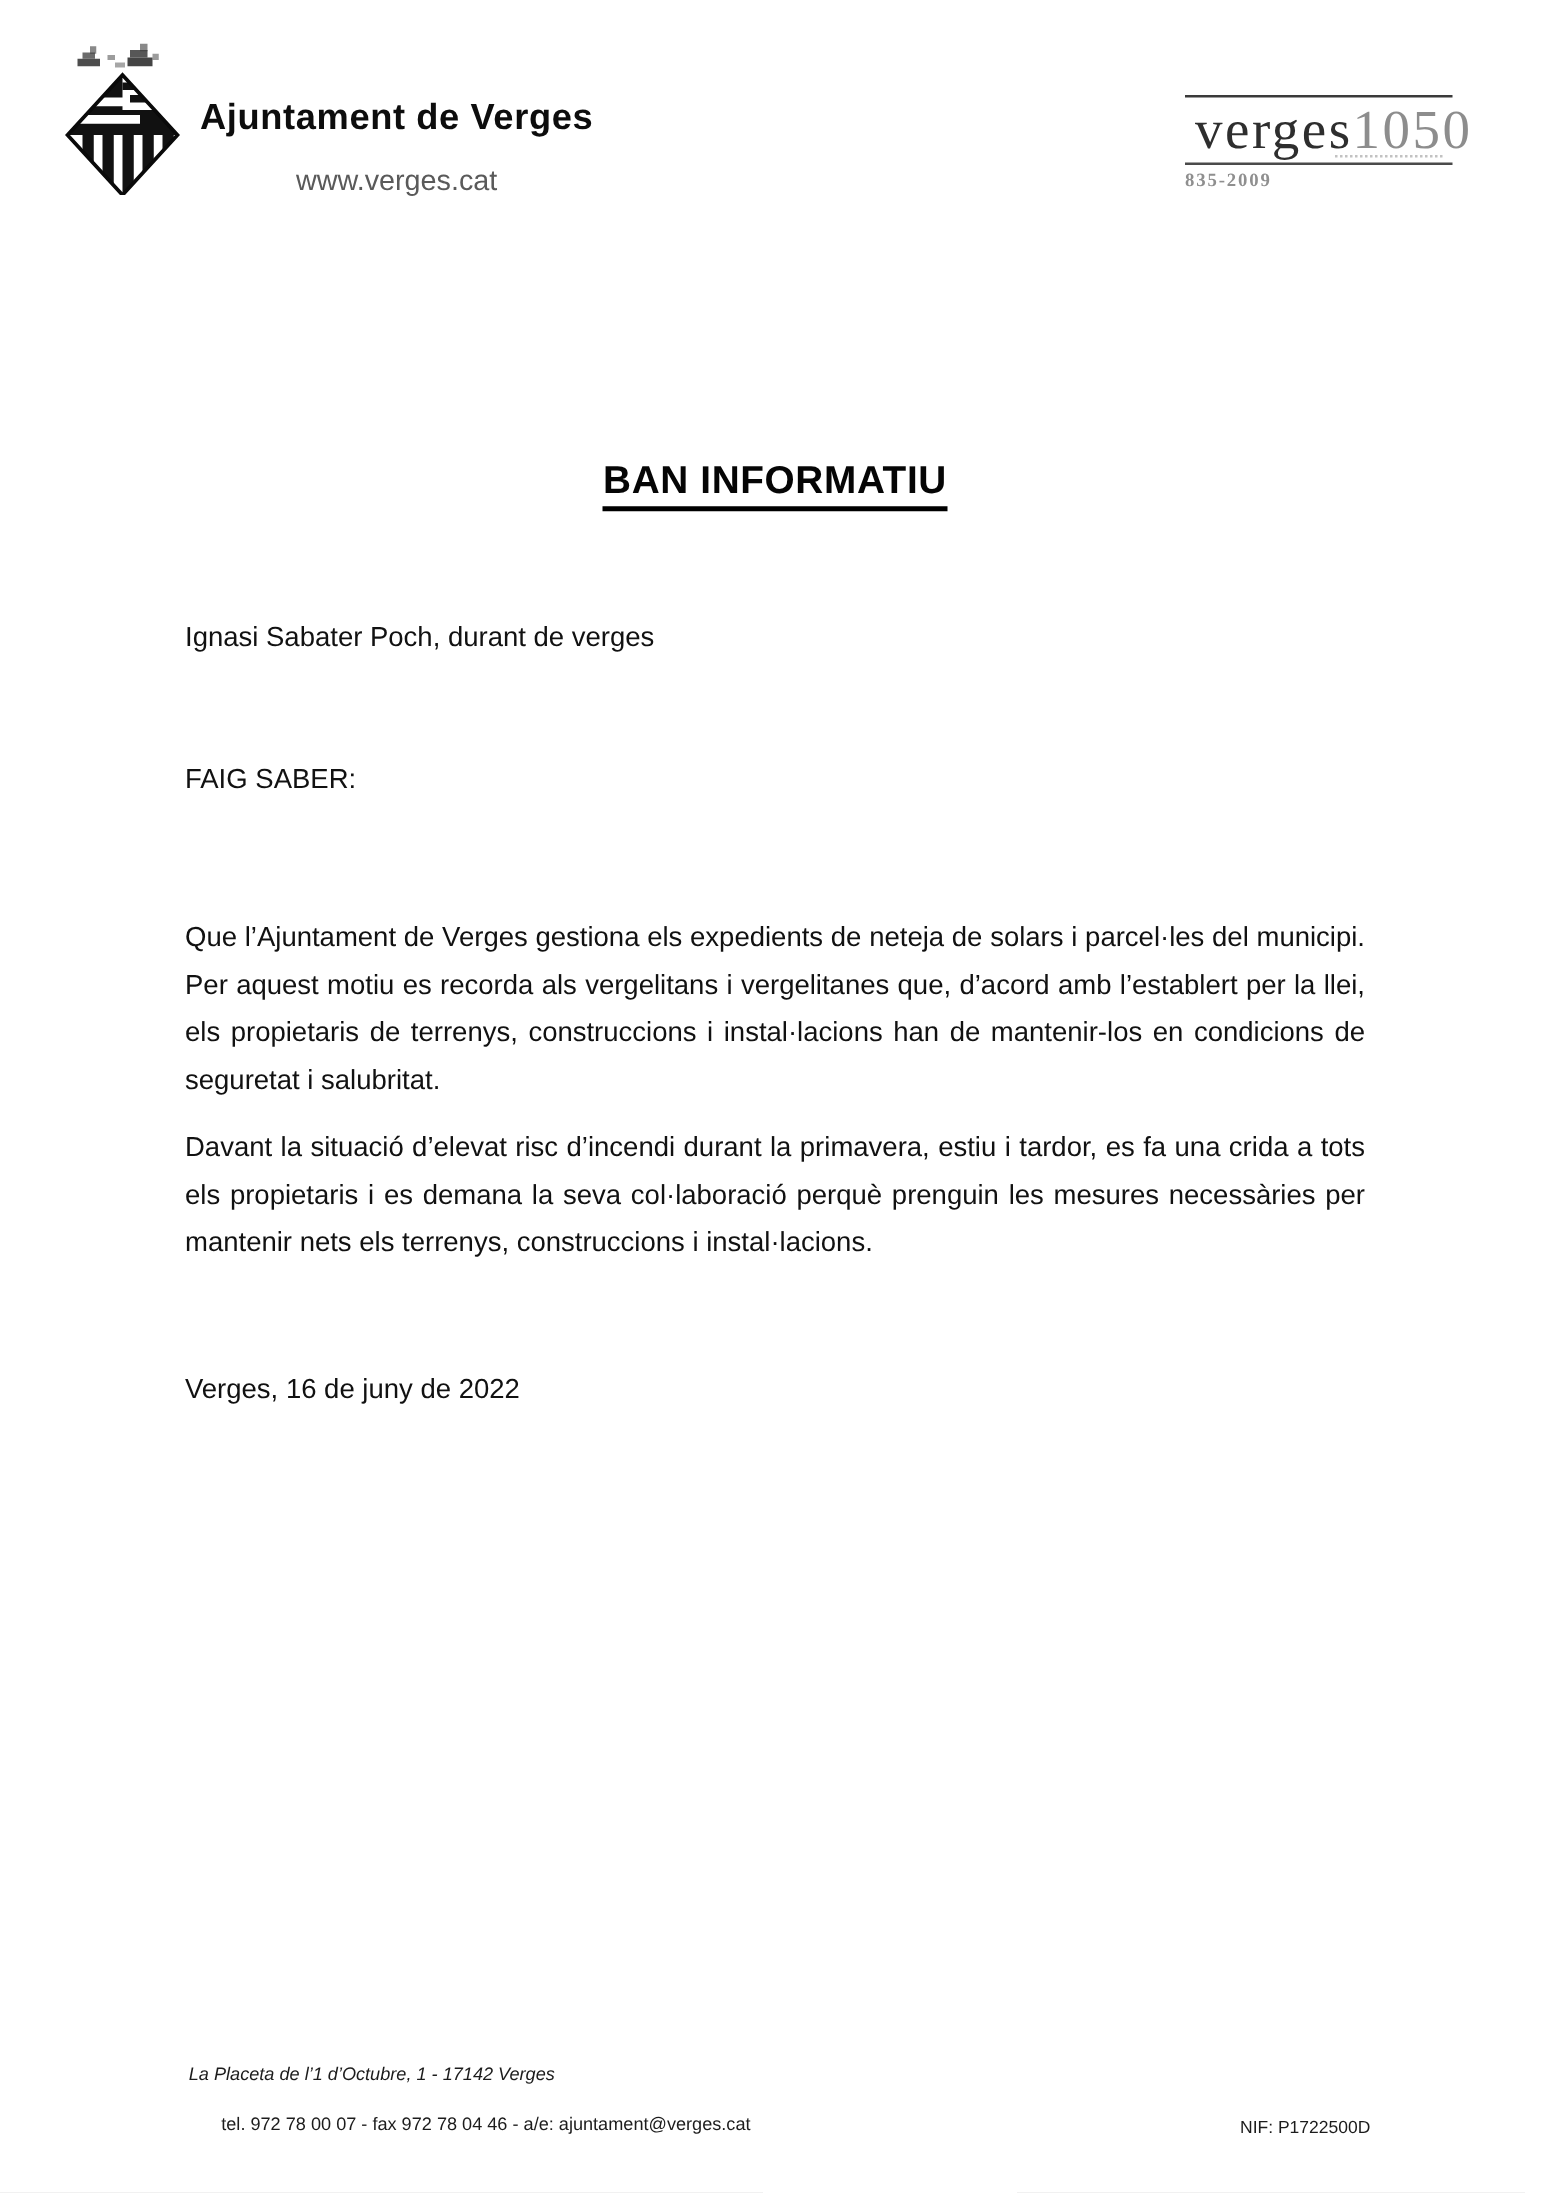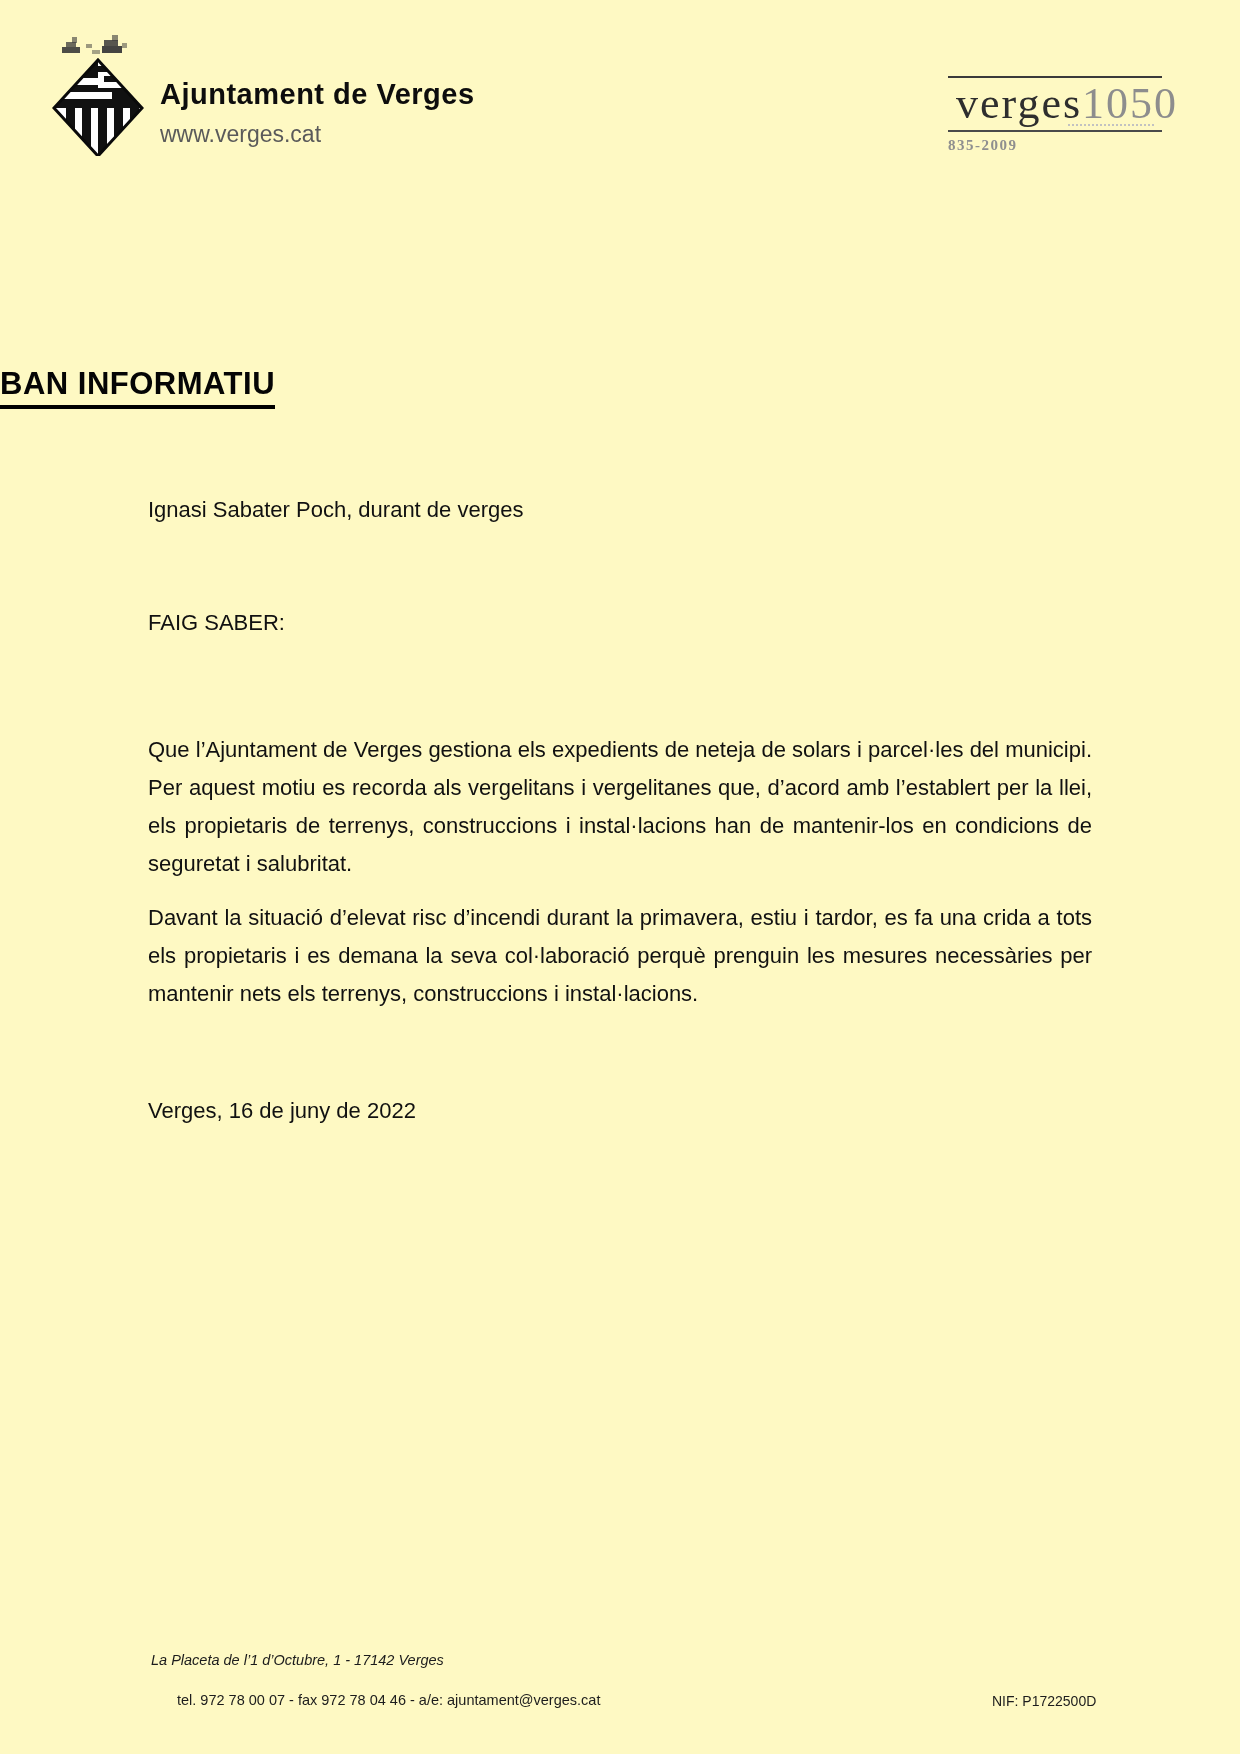--- a/index.html
+++ b/index.html
@@ -1,30 +1,30 @@
 <!DOCTYPE html>
 <html><head>
 <meta charset="utf-8">
 <style>
   html,body{margin:0;padding:0;background:#e8e8e8;}
   .page{
     position:relative;
     width:1240px;height:1754px;
     margin:0 auto;
-    background:#fef9c3;
+    background:#ffffff;
     font-family:"Liberation Sans",sans-serif;
     color:#121212;
     overflow:hidden;
   }
 
   
   .crest{position:absolute;left:52px;top:34px;width:92px;height:122px;}
   .org-block{position:absolute;left:160px;top:78px;}
   .org-name{font-size:29px;font-weight:bold;letter-spacing:0.5px;color:#0d0d0d;}
-  .org-url{font-size:23px;color:#5a5a5a;margin-top:10px;}
+  .org-url{font-size:23px;color:#5a5a5a;margin-top:20px;text-align:center;}
 
   .logo1050{
     position:absolute;left:948px;top:76px;width:214px;
     font-family:"Liberation Serif",serif;
   }
   .logo1050 .rule-top{border-top:2px solid #3a3a3a;}
   .logo1050 .brandline{
     padding:4px 2px 2px 8px;
     font-size:44px;letter-spacing:2px;line-height:1.0;
     white-space:nowrap;
@@ -35,21 +35,21 @@
     width:86px;margin:-4px 8px 4px auto;
     border-top:2px dotted #c2c2c2;height:0;
   }
   .logo1050 .rule-bottom{border-top:2px solid #4a4a4a;}
   .logo1050 .years{
     margin-top:5px;font-size:15px;font-weight:bold;
     color:#8f8f8f;letter-spacing:1.5px;
   }
 
   
-  .doc-title-wrap{position:absolute;left:0;top:366px;width:1240px;}
+  .doc-title-wrap{position:absolute;left:0;top:366px;width:1240px;text-align:center;}
   .doc-title{
     display:inline-block;font-size:31px;font-weight:bold;letter-spacing:0.5px;
     border-bottom:4px solid #000;padding-bottom:3px;color:#050505;
   }
   .bodytext{position:absolute;left:148px;width:944px;font-size:22px;color:#111;}
   .author-line{top:497px;}
   .salutation{top:610px;}
   .para{line-height:38px;text-align:justify;}
   .para-1{top:731px;}
   .para-2{top:899px;}

